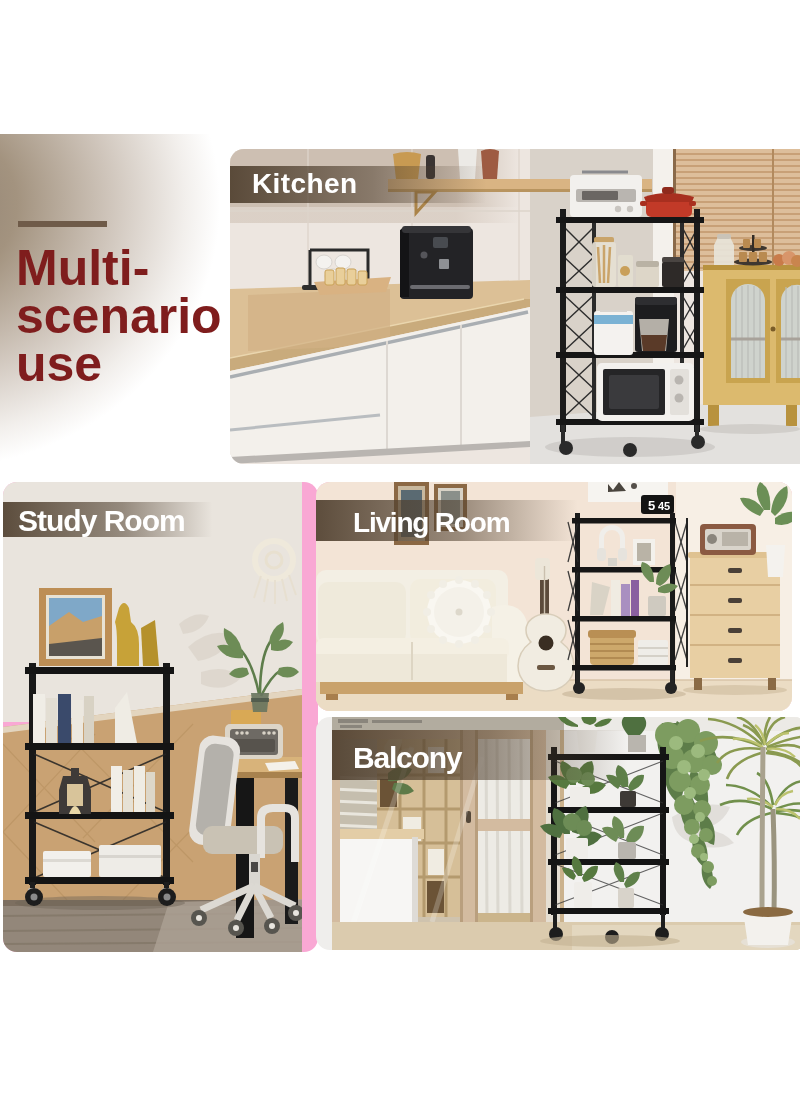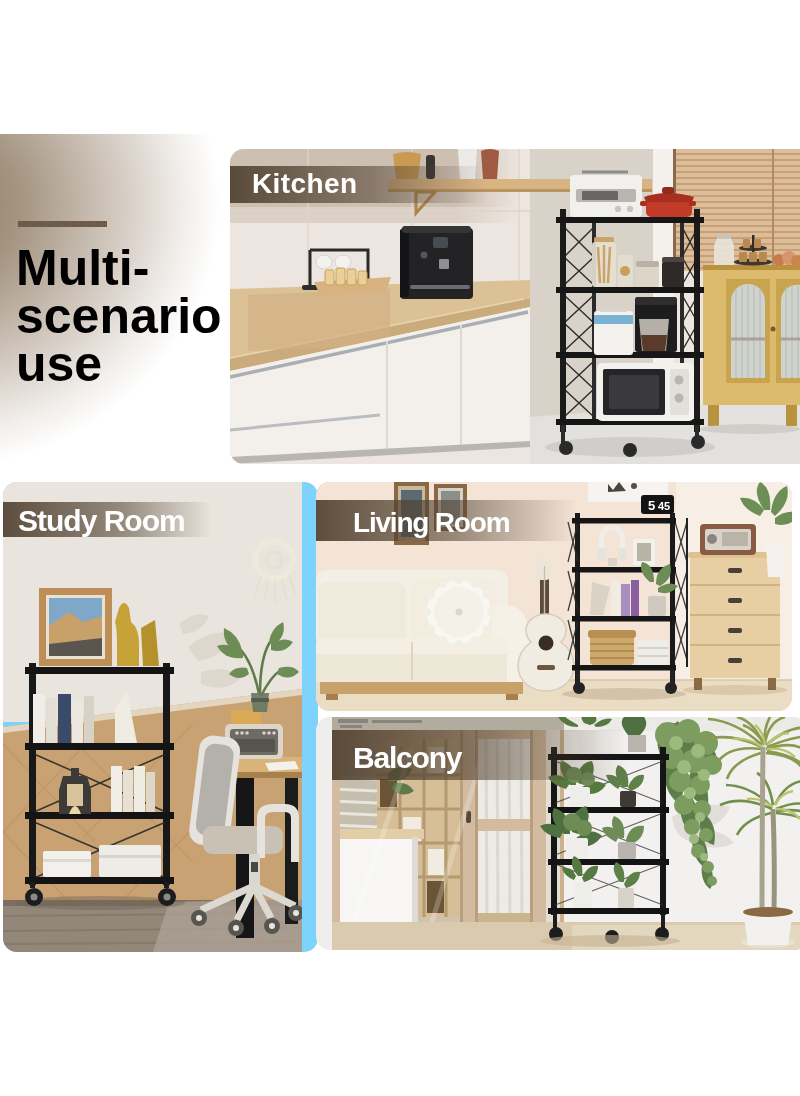--- a/index.html
+++ b/index.html
@@ -9,21 +9,21 @@
   .panel svg{display:block;}
 </style>
 </head>
 <body>
 <div class="stage">
 
 <div style="position:absolute;left:0;top:134px;width:230px;height:336px;background:radial-gradient(ellipse 290px 265px at -70px 70px,#8d7f71 0%,#a3937f 30%,#cfc5bb 62%,#f2efec 88%,#ffffff 100%);"></div>
 
 <div style="position:absolute;left:18px;top:221px;width:89px;height:6px;background:#6f5b49;"></div>
 
-<div style="position:absolute;left:16px;top:244px;font-weight:bold;font-size:50px;line-height:48px;color:#000000;letter-spacing:0px;">Multi-<br>scenario<br>use</div>
+<div style="position:absolute;left:16px;top:244px;font-weight:bold;font-size:50px;line-height:48px;color:#7f1d1d;letter-spacing:0px;">Multi-<br>scenario<br>use</div>
 
 <div class="panel" style="left:230px;top:149px;width:680px;height:315px;background:#ede6e0;">
 <svg width="570" height="315" viewBox="0 0 570 315">
   <defs>
     <linearGradient id="kband" x1="0" y1="0" x2="1" y2="0">
       <stop offset="0" stop-color="#50402f" stop-opacity="0.92"></stop>
       <stop offset="0.25" stop-color="#50402f" stop-opacity="0.55"></stop>
       <stop offset="0.45" stop-color="#50402f" stop-opacity="0"></stop>
     </linearGradient>
     <linearGradient id="ktint" x1="0" y1="0" x2="1" y2="0">
@@ -303,21 +303,21 @@
     <circle cx="449" cy="231" r="4.5" fill="#b9b5b0"></circle>
     <circle cx="449" cy="249" r="4.5" fill="#b9b5b0"></circle>
   </g>
 
   <rect x="0" y="17" width="570" height="37" fill="url(#kband)"></rect>
 
   <text x="22" y="44" font-family="Liberation Sans, sans-serif" font-size="28" font-weight="bold" letter-spacing="0.4" fill="#ffffff">Kitchen</text>
 </svg>
 </div>
 
-<div class="panel" style="left:3px;top:482px;width:315px;height:470px;background:#7dd3fc;">
+<div class="panel" style="left:3px;top:482px;width:315px;height:470px;background:#f9a8d4;">
 <svg width="299" height="470" viewBox="0 0 299 470">
   <defs>
     <linearGradient id="sband" x1="0" y1="0" x2="1" y2="0">
       <stop offset="0" stop-color="#50402f" stop-opacity="0.92"></stop>
       <stop offset="0.4" stop-color="#50402f" stop-opacity="0.55"></stop>
       <stop offset="0.7" stop-color="#50402f" stop-opacity="0"></stop>
     </linearGradient>
   </defs>
 
   <rect x="0" y="0" width="299" height="240" fill="#e9e4dd"></rect>

